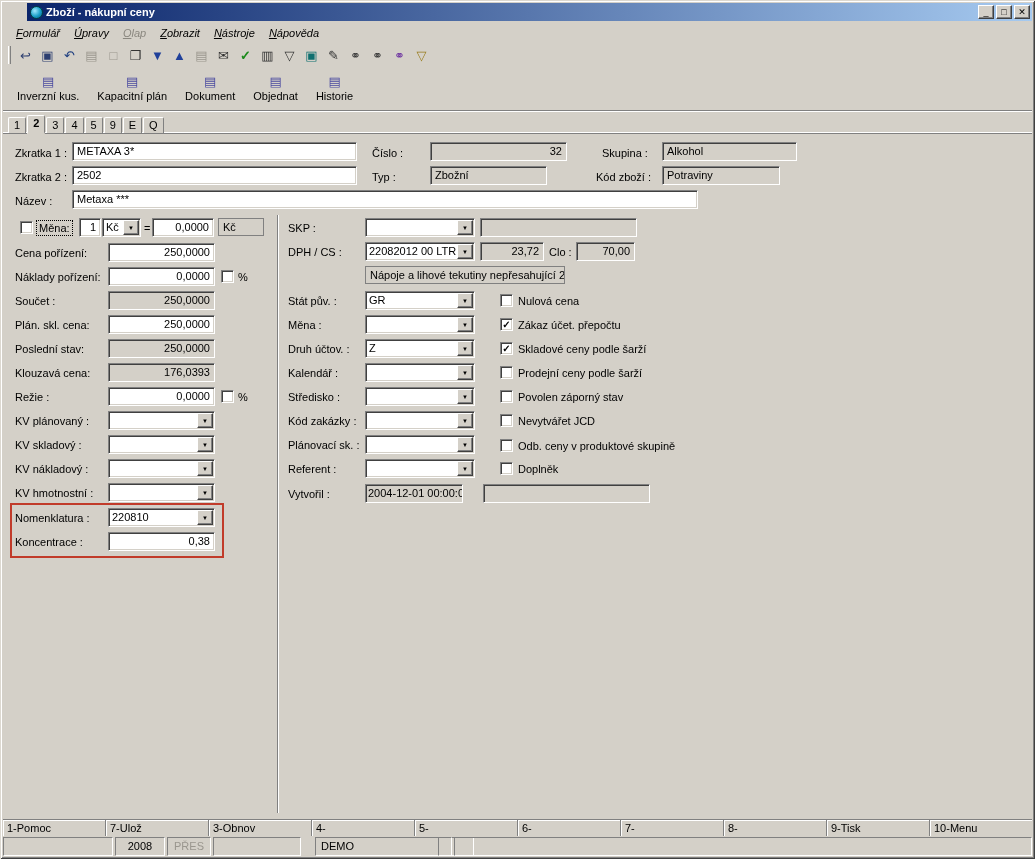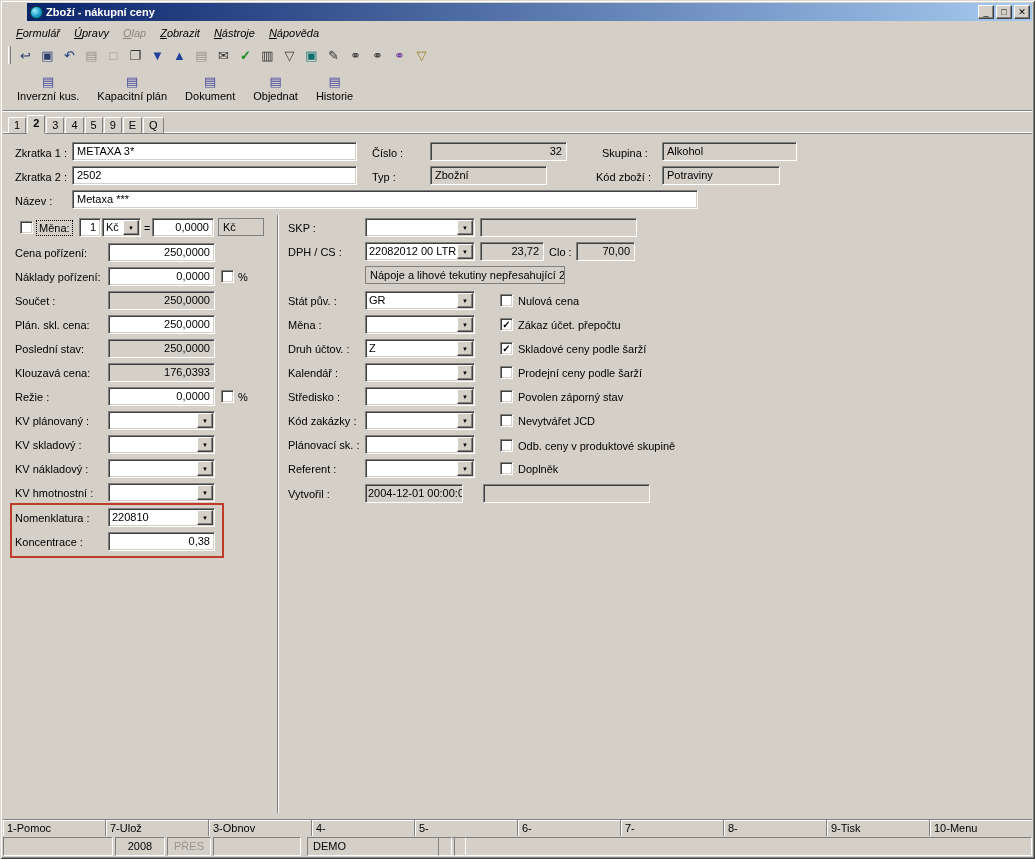--- a/index.html
+++ b/index.html
@@ -364,18 +364,18 @@
     <span class="fkey">8-</span>
     <span class="fkey">9-Tisk</span>
     <span class="fkey">10-Menu</span>
   </div>
 
   <div class="statusbar">
     <span class="spanel" style="left:0;width:110px"></span>
     <span class="spanel center" style="left:112px;width:50px">2008</span>
     <span class="spanel center graytext" style="left:164px;width:44px">PŘES</span>
     <span class="spanel" style="left:210px;width:88px"></span>
-    <span class="spanel" style="left:304px;width:159px">DEMO</span>
+    <span class="spanel" style="left:312px;width:159px">DEMO</span>
     <span class="spanel" style="left:435px;width:14px"></span>
     <span class="spanel" style="left:451px;right:0"></span>
   </div>
 
 </div>
 
 </body></html>

